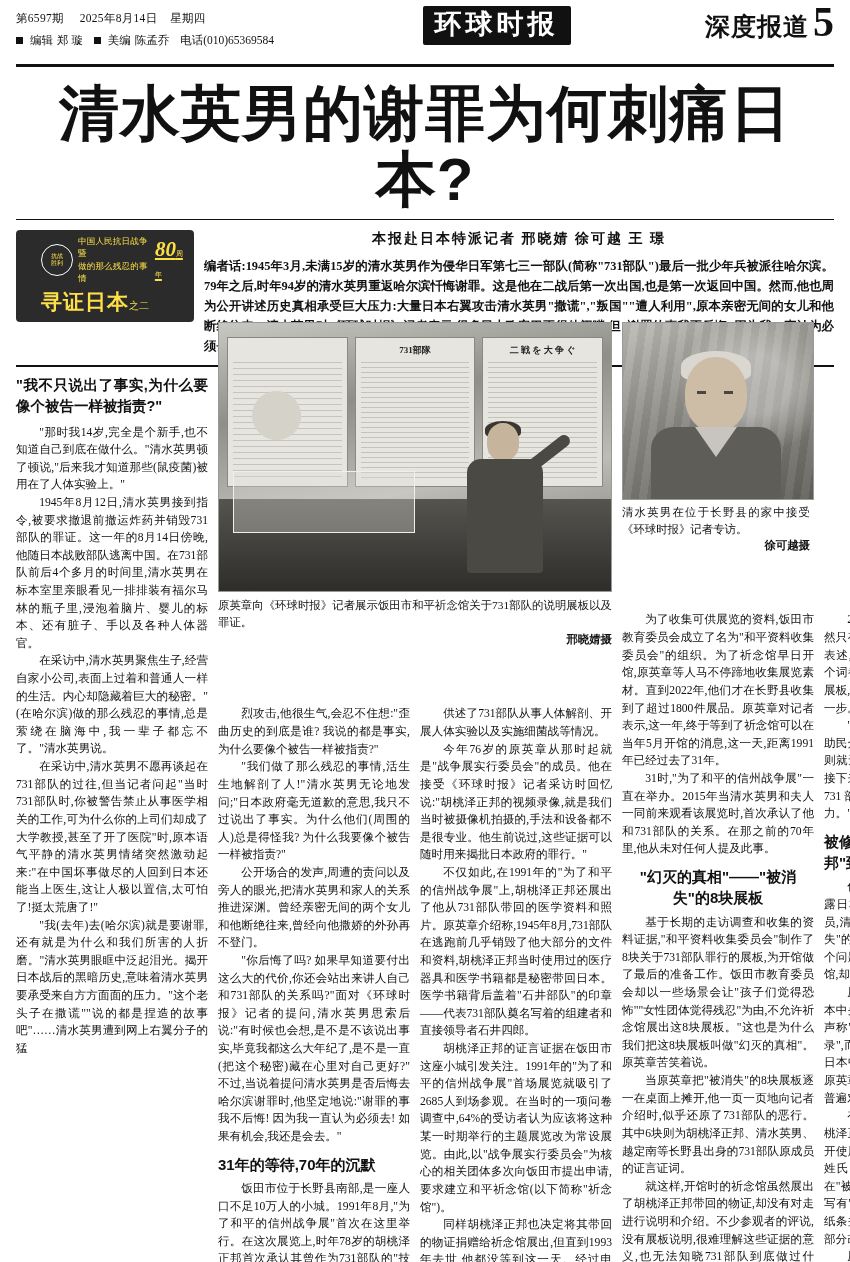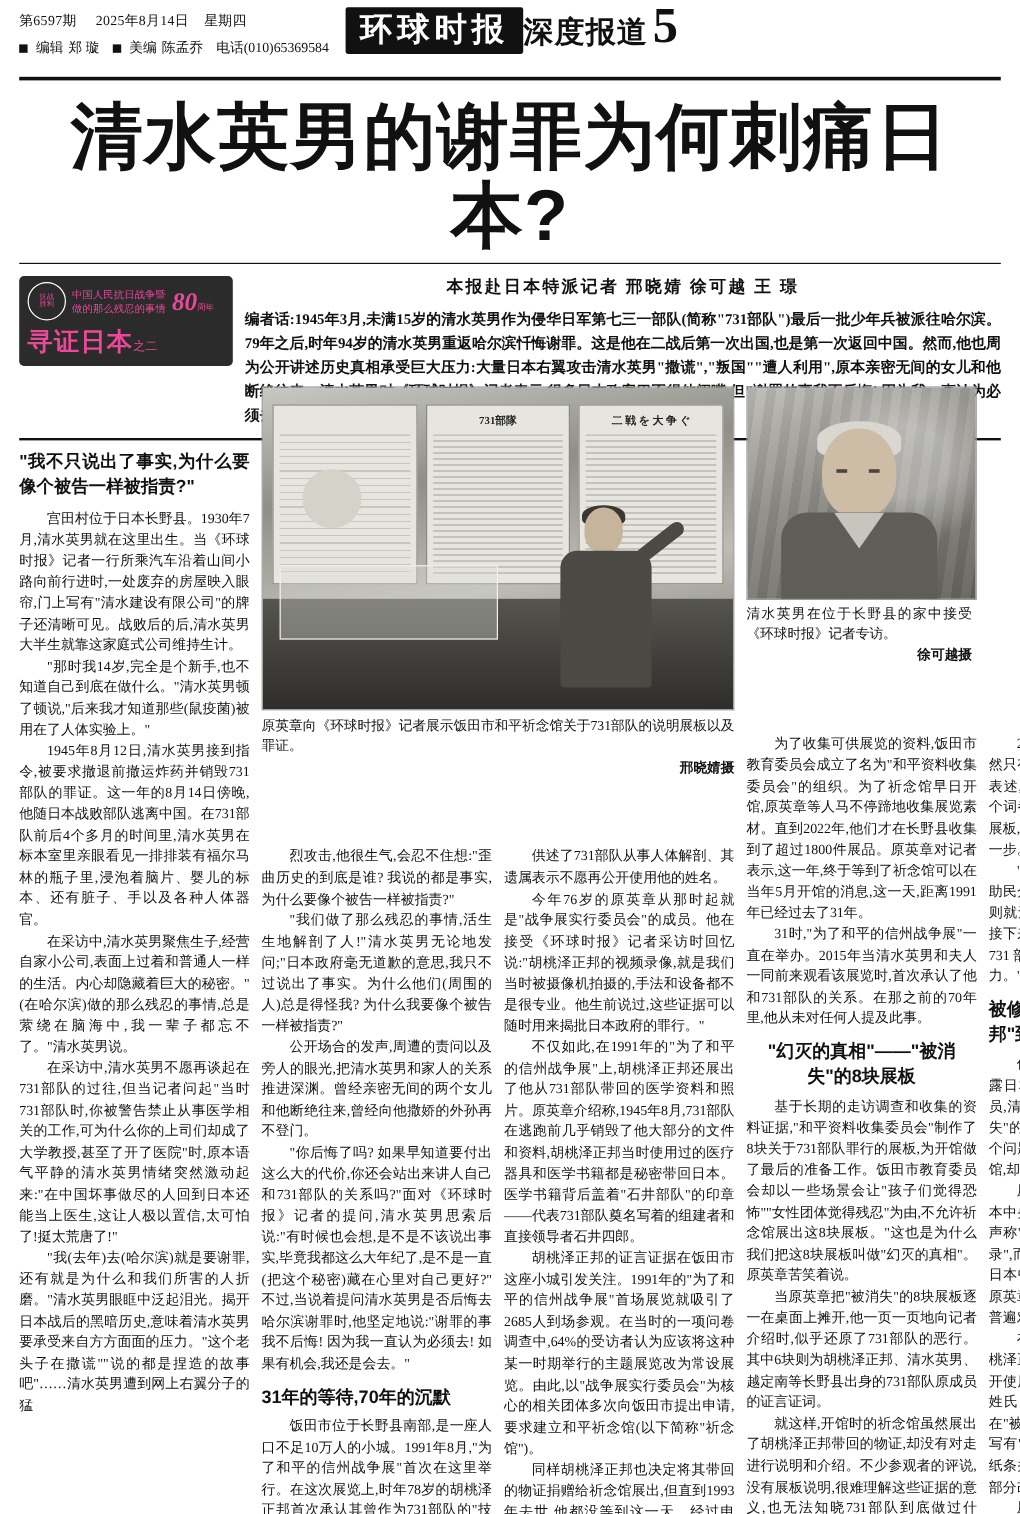--- a/index.html
+++ b/index.html
@@ -20,20 +20,21 @@
     height: 1262px;
     box-sizing: border-box;
     padding: 8px 16px 6px 16px;
     background: #fff;
   }
 
   
   .masthead {
     display: flex;
     align-items: flex-start;
+    justify-content: space-between;
     height: 52px;
   }
   .mast-left {
     font-size: 11.5px;
     line-height: 1.55;
     padding-top: 2px;
     white-space: nowrap;
   }
   .mast-left .line1 {
     letter-spacing: 0.3px;
@@ -118,23 +119,23 @@
     align-items: flex-start;
     margin-top: 10px;
     gap: 10px;
   }
   .badge-col {
     width: 178px;
     flex: 0 0 178px;
   }
   .badge {
     background: #2b2b2b;
-    color: #ec4899;
+    color: #fde047;
     border-radius: 4px;
-    padding: 5px 7px 6px 7px;
+    padding: 5px 7px 6px 25px;
     position: relative;
   }
   .badge-top {
     display: flex;
     align-items: center;
     gap: 5px;
   }
   .badge-seal {
     width: 30px;
     height: 30px;
@@ -152,20 +153,21 @@
     font-size: 8.5px;
     line-height: 1.45;
     letter-spacing: 0.2px;
   }
   .badge-80 {
     font-family: "Liberation Serif", serif;
     font-size: 21px;
     font-weight: bold;
     font-style: italic;
     line-height: 1;
+    text-decoration: underline;
   }
   .badge-80 sub {
     font-size: 7px;
     font-style: normal;
     font-weight: normal;
     vertical-align: baseline;
   }
   .badge-title {
     margin-top: 4px;
     font-family: "Liberation Sans", sans-serif;
@@ -483,40 +485,39 @@
       <div class="editor-note">编者话:1945年3月,未满15岁的清水英男作为侵华日军第七三一部队(简称"731部队")最后一批少年兵被派往哈尔滨。79年之后,时年94岁的清水英男重返哈尔滨忏悔谢罪。这是他在二战后第一次出国,也是第一次返回中国。然而,他也周为公开讲述历史真相承受巨大压力:大量日本右翼攻击清水英男"撒谎","叛国""遭人利用",原本亲密无间的女儿和他断绝往来。清水英男对《环球时报》记者表示,很多日本政客巴不得他闭嘴,但"谢罪的事我不后悔! 因为我一直认为必须去!"</div>
     </div>
   </div>
 
   <hr class="rule-dbl">
 
   <div class="cols">
 
     <div class="col" id="c1">
         <div class="quote-head">"我不只说出了事实,为什么要像个被告一样被指责?"</div>
-        <p>宫田村位于日本长野县。1930年7月,清水英男就在这里出生。当《环球时报》记者一行所乘汽车沿着山间小路向前行进时,一处废弃的房屋映入眼帘,门上写有"清水建设有限公司"的牌子还清晰可见。战败后的后,清水英男大半生就靠这家庭式公司维持生计。</p>
         <p>"那时我14岁,完全是个新手,也不知道自己到底在做什么。"清水英男顿了顿说,"后来我才知道那些(鼠疫菌)被用在了人体实验上。"</p>
         <p>1945年8月12日,清水英男接到指令,被要求撤退前撤运炸药并销毁731部队的罪证。这一年的8月14日傍晚,他随日本战败部队逃离中国。在731部队前后4个多月的时间里,清水英男在标本室里亲眼看见一排排装有福尔马林的瓶子里,浸泡着脑片、婴儿的标本、还有脏子、手以及各种人体器官。</p>
         <p>在采访中,清水英男聚焦生子,经营自家小公司,表面上过着和普通人一样的生活。内心却隐藏着巨大的秘密。"(在哈尔滨)做的那么残忍的事情,总是萦绕在脑海中,我一辈子都忘不了。"清水英男说。</p>
         <p>在采访中,清水英男不愿再谈起在731部队的过往,但当记者问起"当时731部队时,你被警告禁止从事医学相关的工作,可为什么你的上司们却成了大学教授,甚至了开了医院"时,原本语气平静的清水英男情绪突然激动起来:"在中国坏事做尽的人回到日本还能当上医生,这让人极以置信,太可怕了!挺太荒唐了!"</p>
         <p>"我(去年)去(哈尔滨)就是要谢罪,还有就是为什么和我们所害的人折磨。"清水英男眼眶中泛起泪光。揭开日本战后的黑暗历史,意味着清水英男要承受来自方方面面的压力。"这个老头子在撒谎""说的都是捏造的故事吧"……清水英男遭到网上右翼分子的猛</p>
       </div>
 
     <div class="col" id="c2">
         <div style="height: 330px;"></div>
         <p>烈攻击,他很生气,会忍不住想:"歪曲历史的到底是谁? 我说的都是事实,为什么要像个被告一样被指责?"</p>
         <p>"我们做了那么残忍的事情,活生生地解剖了人!"清水英男无论地发问;"日本政府毫无道歉的意思,我只不过说出了事实。为什么他们(周围的人)总是得怪我? 为什么我要像个被告一样被指责?"</p>
         <p>公开场合的发声,周遭的责问以及旁人的眼光,把清水英男和家人的关系推进深渊。曾经亲密无间的两个女儿和他断绝往来,曾经向他撒娇的外孙再不登门。</p>
         <p>"你后悔了吗? 如果早知道要付出这么大的代价,你还会站出来讲人自己和731部队的关系吗?"面对《环球时报》记者的提问,清水英男思索后说:"有时候也会想,是不是不该说出事实,毕竟我都这么大年纪了,是不是一直(把这个秘密)藏在心里对自己更好?" 不过,当说着提问清水英男是否后悔去哈尔滨谢罪时,他坚定地说:"谢罪的事我不后悔! 因为我一直认为必须去! 如果有机会,我还是会去。"</p>
         <div class="sub-head">31年的等待,70年的沉默</div>
         <p>饭田市位于长野县南部,是一座人口不足10万人的小城。1991年8月,"为了和平的信州战争展"首次在这里举行。在这次展览上,时年78岁的胡桃泽正邦首次承认其曾作为731部队的"技手",参与了300个人体实验的解剖。在"为了和平的信州战争展实行委员会"(以下简称"实行委员会")的帮助下,胡桃泽正邦录制了长达83分钟的视频,</p>
       </div>
     <div class="col" id="c3">
         <div style="height: 330px;"></div>
-        <p>供述了731部队从事人体解剖、其遗属表示不愿再公开使用他的姓名。</p>
+        <p>供述了731部队从事人体解剖、开展人体实验以及实施细菌战等情况。</p>
         <p>今年76岁的原英章从那时起就是"战争展实行委员会"的成员。他在接受《环球时报》记者采访时回忆说:"胡桃泽正邦的视频录像,就是我们当时被摄像机拍摄的,手法和设备都不是很专业。他生前说过,这些证据可以随时用来揭批日本政府的罪行。"</p>
         <p>不仅如此,在1991年的"为了和平的信州战争展"上,胡桃泽正邦还展出了他从731部队带回的医学资料和照片。原英章介绍称,1945年8月,731部队在逃跑前几乎销毁了他大部分的文件和资料,胡桃泽正邦当时使用过的医疗器具和医学书籍都是秘密带回日本。医学书籍背后盖着"石井部队"的印章——代表731部队奠名写着的组建者和直接领导者石井四郎。</p>
         <p>胡桃泽正邦的证言证据在饭田市这座小城引发关注。1991年的"为了和平的信州战争展"首场展览就吸引了2685人到场参观。在当时的一项问卷调查中,64%的受访者认为应该将这种某一时期举行的主题展览改为常设展览。由此,以"战争展实行委员会"为核心的相关团体多次向饭田市提出申请,要求建立和平祈念馆(以下简称"祈念馆")。</p>
         <p>同样胡桃泽正邦也决定将其带回的物证捐赠给祈念馆展出,但直到1993年去世,他都没等到这一天。经过申请、讨论、请愿、审议等一系列复杂的过程,饭田市议会2000年不批准开设祈念馆。历经近10年才终于落地,饭田市议会。</p>
       </div>
     <div class="col" id="c4">
         <div style="height: 236px;"></div>
         <p>为了收集可供展览的资料,饭田市教育委员会成立了名为"和平资料收集委员会"的组织。为了祈念馆早日开馆,原英章等人马不停蹄地收集展览素材。直到2022年,他们才在长野县收集到了超过1800件展品。原英章对记者表示,这一年,终于等到了祈念馆可以在当年5月开馆的消息,这一天,距离1991年已经过去了31年。</p>
         <p>31时,"为了和平的信州战争展"一直在举办。2015年当清水英男和夫人一同前来观看该展览时,首次承认了他和731部队的关系。在那之前的70年里,他从未对任何人提及此事。</p>
         <div class="sub-head center">"幻灭的真相"——"被消失"的8块展板</div>

